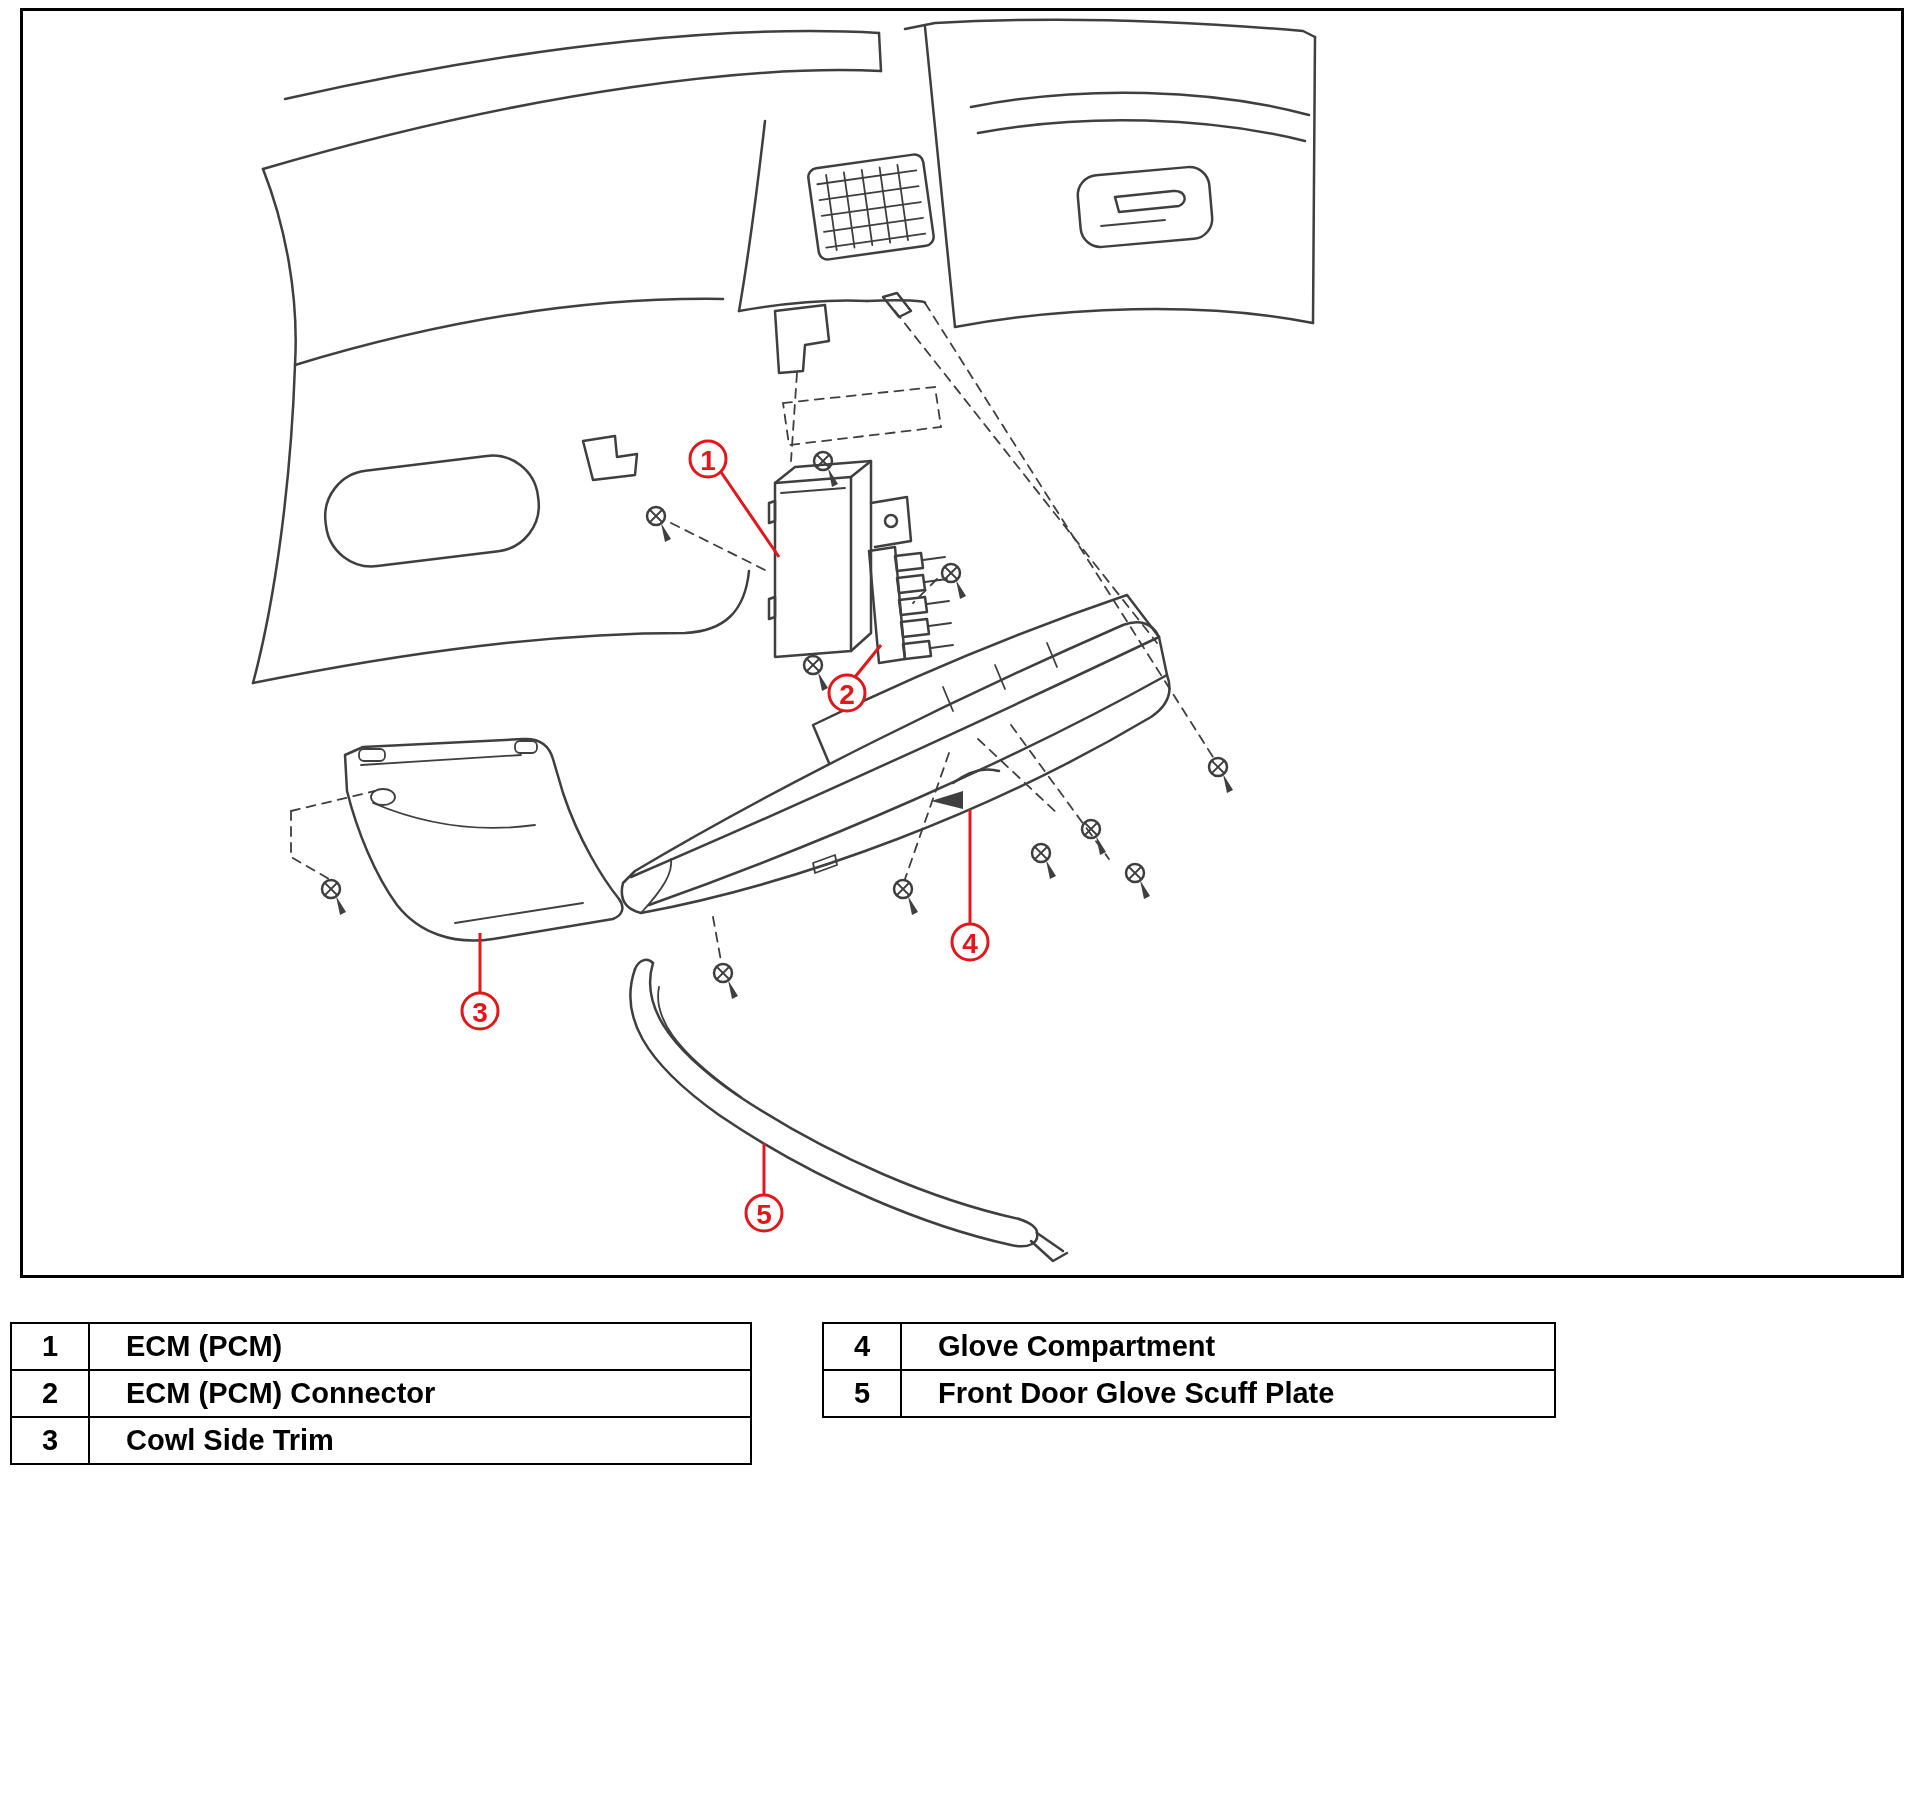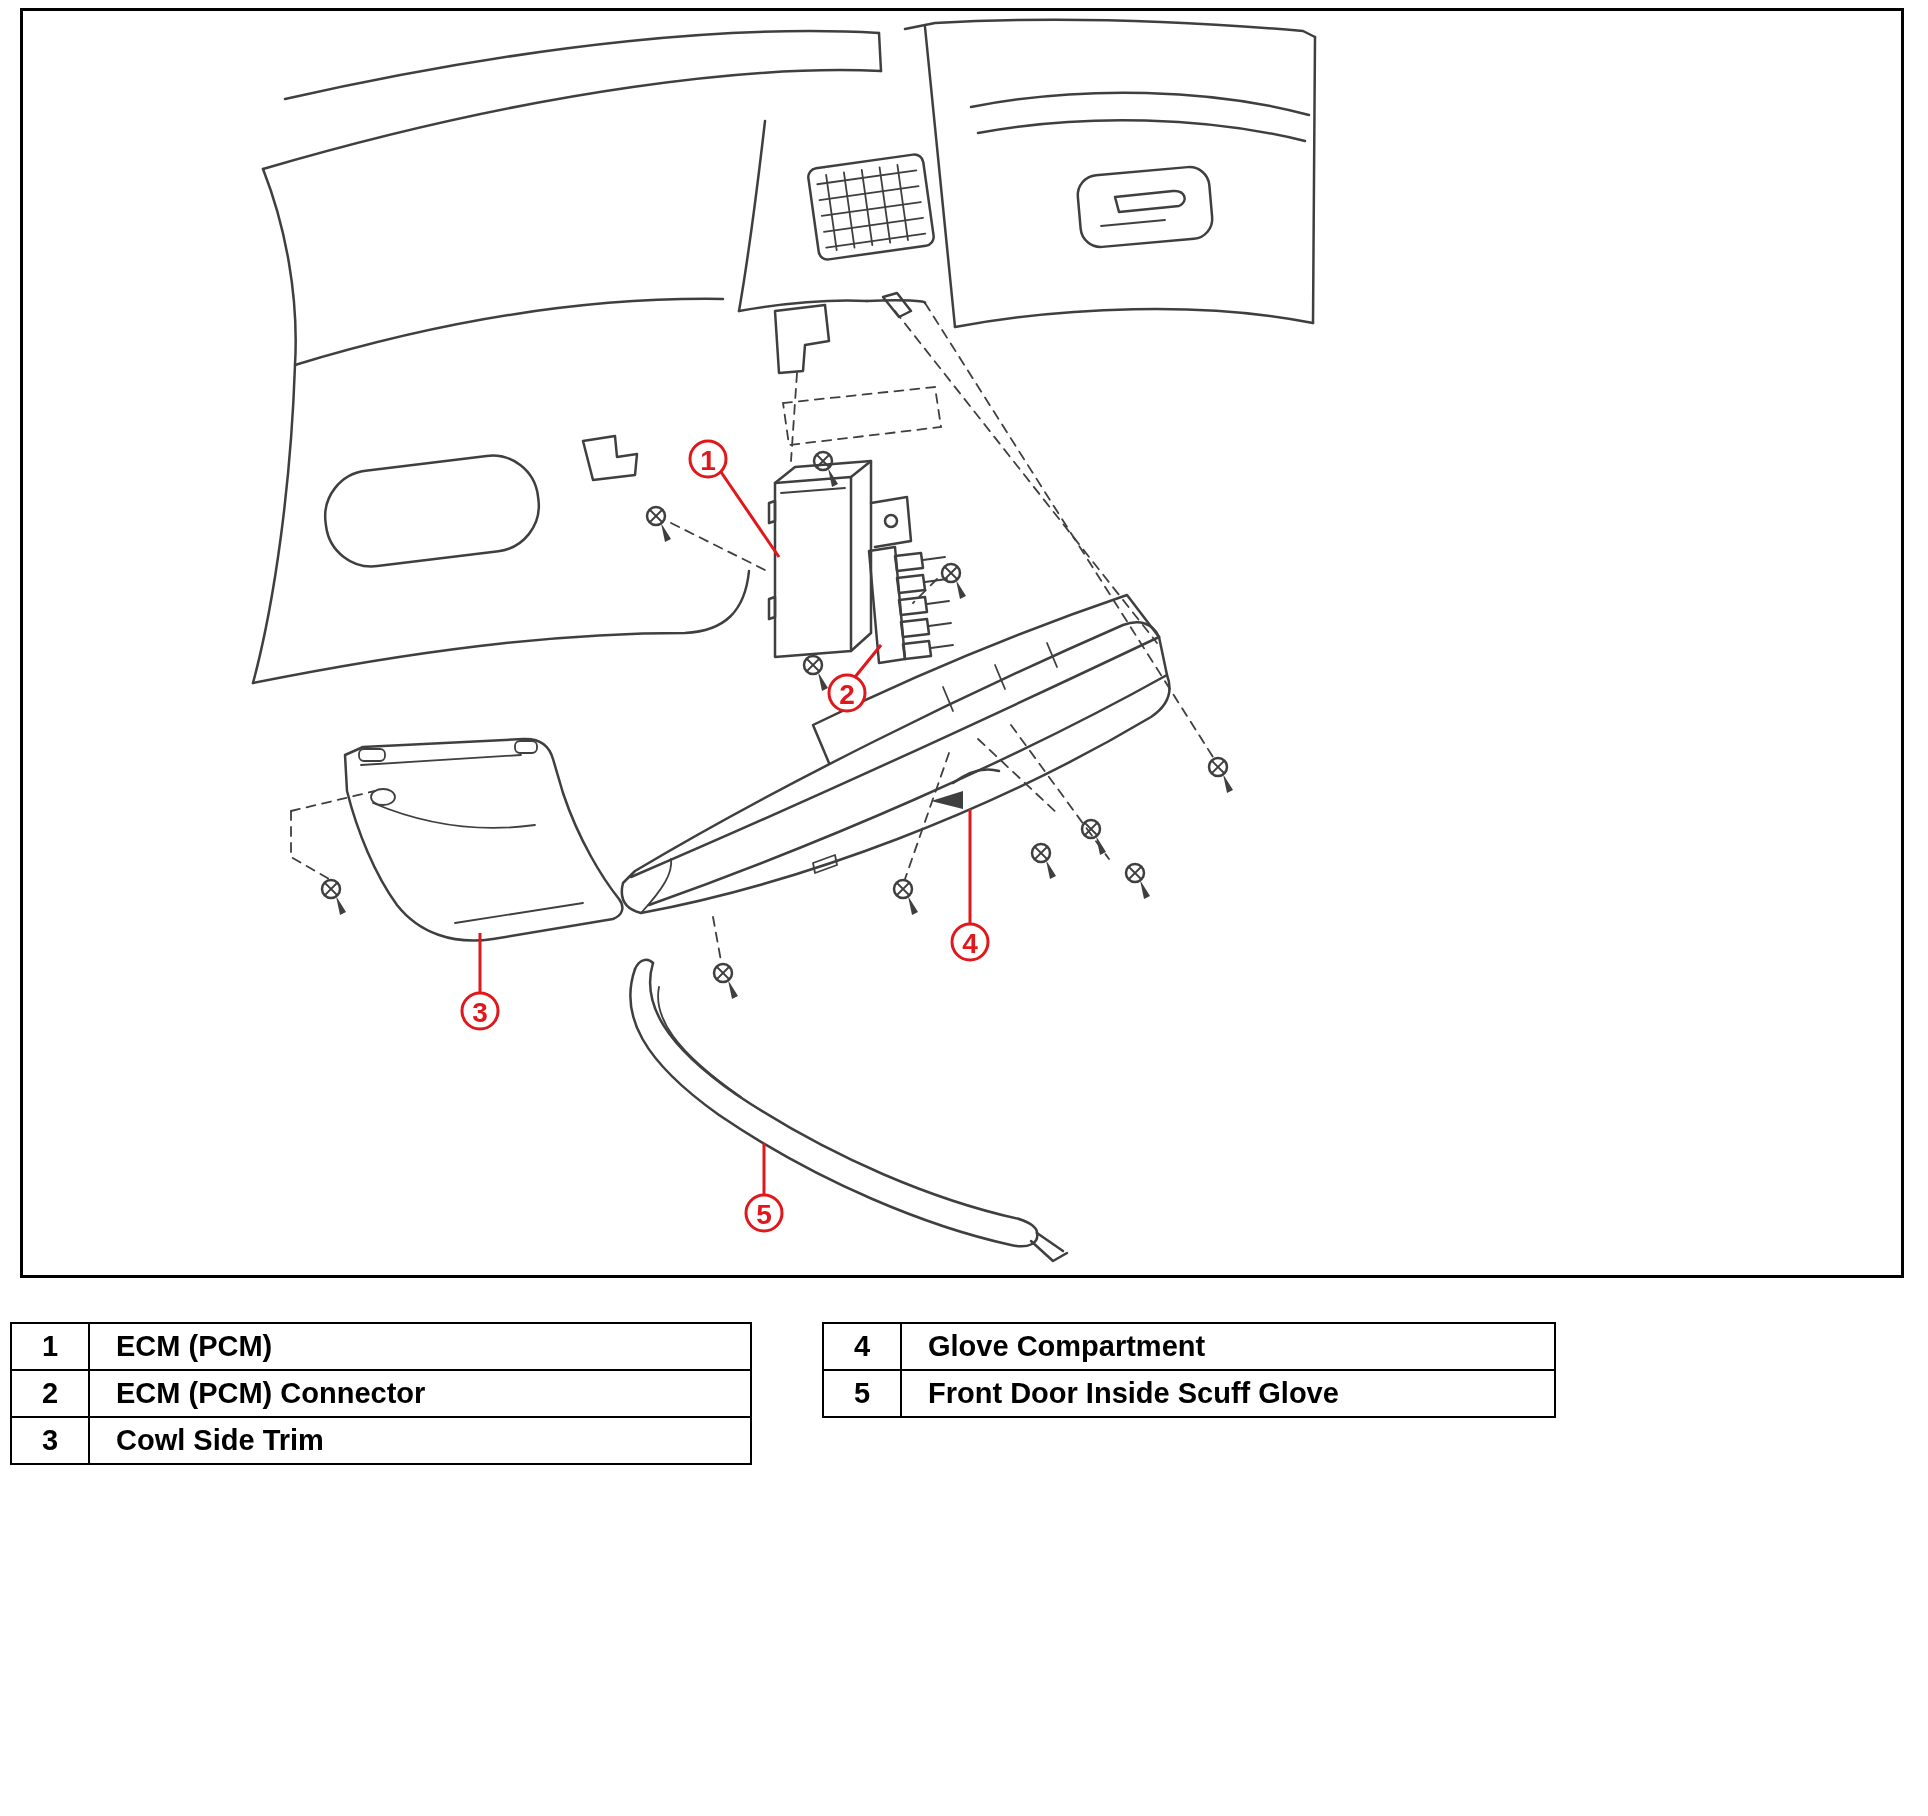--- a/index.html
+++ b/index.html
@@ -64,21 +64,21 @@
     font-size: 29px;
     font-weight: bold;
     color: #000;
     vertical-align: middle;
   }
   td.num {
     width: 78px;
     text-align: center;
     color: var(--callout-red);
   }
-  td.label { width: 662px; padding-left: 26px; }
+  td.label { width: 662px; padding-left: 36px; }
   table.legend-table.right { margin-left: 70px; }
   table.legend-table.right td.label { width: 654px; }
 </style>
 </head>
 <body>
 
 <div class="page">
 
   <div class="diagram-frame">
     <svg viewBox="0 0 1878 1264" preserveAspectRatio="none">
@@ -278,19 +278,19 @@
     </table>
 
     <table class="legend-table right">
       <tbody>
         <tr>
           <td class="num">4</td>
           <td class="label">Glove Compartment</td>
         </tr>
         <tr>
           <td class="num">5</td>
-          <td class="label">Front Door Inside Scuff Glove</td>
+          <td class="label">Front Door Glove Scuff Plate</td>
         </tr>
       </tbody>
     </table>
 
   </div>
 </div>
 
 </body></html>

